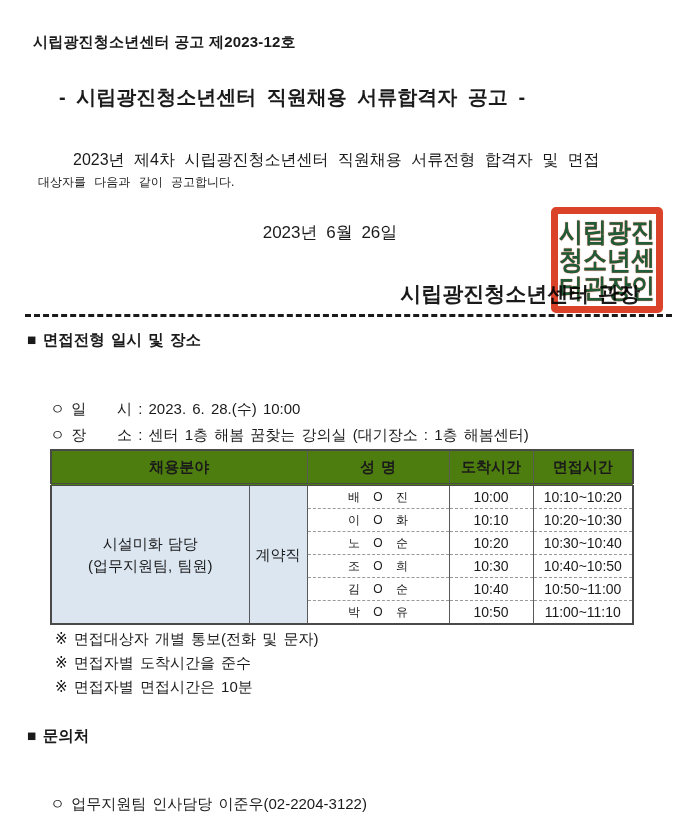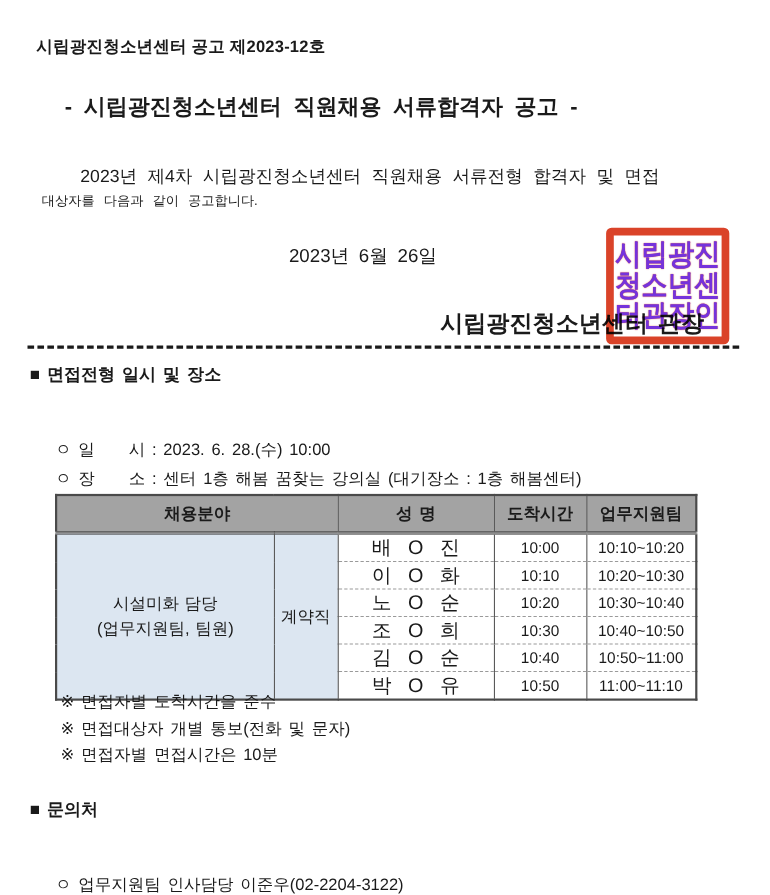--- a/index.html
+++ b/index.html
@@ -31,21 +31,21 @@
     text-align:center;font-size:17px;word-spacing:4px;
   }
   .signer{
     position:absolute;top:280px;right:60px;
     font-size:21px;font-weight:bold;word-spacing:3px;
   }
   .seal{
     position:absolute;left:551px;top:207px;width:112px;height:106px;
     box-sizing:border-box;border:7px solid #d8391d;border-radius:5px;
     display:flex;flex-direction:column;justify-content:space-evenly;align-items:center;
-    color:#6d28d9;font-weight:bold;font-size:24px;line-height:1;
+    color:#14532d;font-weight:bold;font-size:24px;line-height:1;
     padding:2px 0;mix-blend-mode:multiply;opacity:0.95;
   }
   .seal-row{letter-spacing:0px;transform:scaleY(1.12);text-shadow:0 0 1px #d8391d;}
 
   .dashed-rule{
     position:absolute;left:25px;top:314px;width:647px;height:0;
     border-top:3px dashed #1a1a1a;
   }
 
   .sec-heading{
@@ -66,31 +66,31 @@
     position:absolute;left:50px;top:449px;width:582px;
     border-collapse:collapse;table-layout:fixed;
     border:2px solid #4a4a4a;
   }
   .roster-table col.c-field{width:198px;}
   .roster-table col.c-type{width:58px;}
   .roster-table col.c-name{width:142px;}
   .roster-table col.c-arr{width:84px;}
   .roster-table col.c-int{width:100px;}
   .roster-table th{
-    height:30px;background:#a3a3a3;font-size:15px;font-weight:bold;
+    height:30px;background:#4d7c0f;font-size:15px;font-weight:bold;
     border:1px solid #5a5a5a;border-bottom:3px double #4a4a4a;text-align:center;
     word-spacing:2px;
   }
   .roster-table td{
     height:22px;text-align:center;vertical-align:middle;
     border-left:1px solid #5a5a5a;border-right:1px solid #5a5a5a;
     border-top:1px dashed #9a9a9a;border-bottom:1px dashed #9a9a9a;
     font-size:14px;padding:0;
   }
-  .roster-table td.name-cell{font-size:18px;word-spacing:10px;}
+  .roster-table td.name-cell{font-size:12px;word-spacing:10px;}
   .roster-table td.merged{
     background:#dce6f1;font-size:15px;line-height:22px;
     border-top:none;border-bottom:none;word-spacing:1px;
   }
   .roster-table tr:first-child td{border-top:none;}
   .roster-table tr:last-child td{border-bottom:none;}
 
   .notes{position:absolute;left:55px;top:627px;font-size:15px;line-height:24px;word-spacing:2px;}
   .notes div{white-space:pre;}
 </style>
@@ -129,21 +129,21 @@
         <col class="c-type">
         <col class="c-name">
         <col class="c-arr">
         <col class="c-int">
     </colgroup>
     <thead>
       <tr>
         <th colspan="2">채용분야</th>
         <th>성 명</th>
         <th>도착시간</th>
-        <th>업무지원팀</th>
+        <th>면접시간</th>
       </tr>
     </thead>
     <tbody>
       <tr>
         <td class="merged" rowspan="6">
           <div>시설미화 담당</div>
           <div>(업무지원팀, 팀원)</div>
         </td>
         <td class="merged" rowspan="6">계약직</td>
         <td class="name-cell">배 O 진</td>
@@ -172,21 +172,21 @@
       </tr>
       <tr>
         <td class="name-cell">박 O 유</td>
         <td>10:50</td>
         <td>11:00~11:10</td>
       </tr>
     </tbody>
   </table>
 
   <div class="notes">
+    <div>※ 면접대상자 개별 통보(전화 및 문자)</div>
     <div>※ 면접자별 도착시간을 준수</div>
-    <div>※ 면접대상자 개별 통보(전화 및 문자)</div>
     <div>※ 면접자별 면접시간은 10분</div>
   </div>
 
   <div class="sec-heading contact">■ 문의처</div>
   <div class="sub-line contact-line">ㅇ 업무지원팀 인사담당 이준우(02-2204-3122)</div>
 
 </div>
 
 </body></html>

